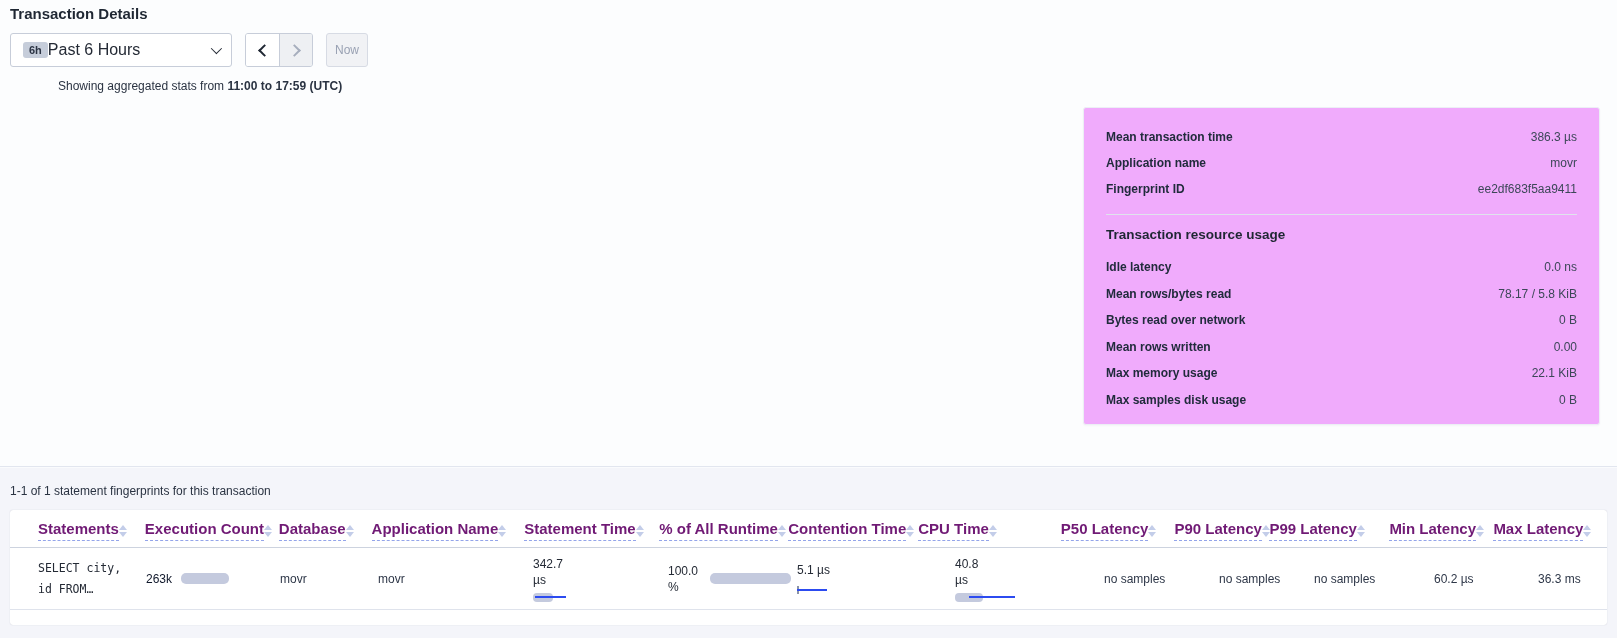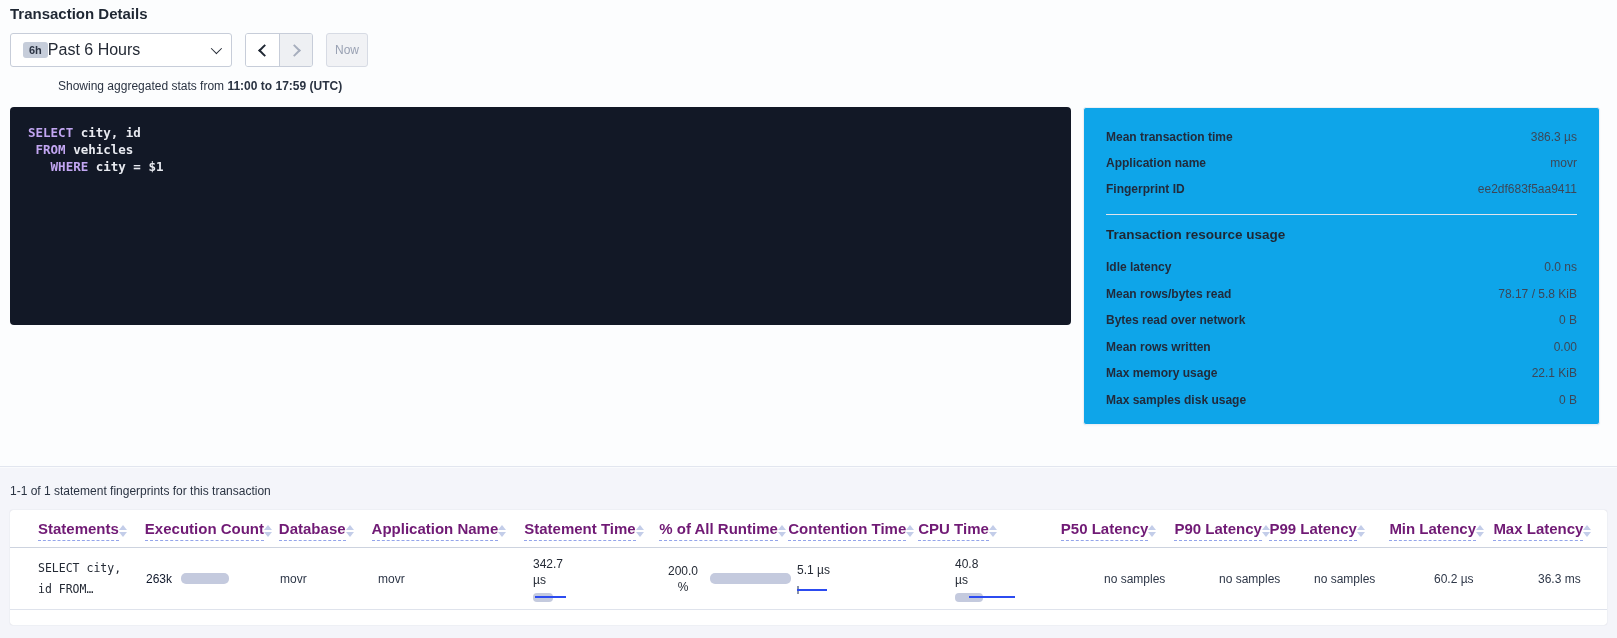--- a/index.html
+++ b/index.html
@@ -25,21 +25,21 @@
   .now-btn { width: 42px; height: 34px; background: #f1f2f5; border: 1px solid #d7dbe4; border-radius: 3px; color: #99a1b3; font-size: 12px; display: flex; align-items: center; justify-content: center; }
 
   .stats-caption { position: absolute; top: 79px; left: 10px; font-size: 12px; color: #2a3342; margin-left: 48px; }
   .stats-caption b { font-weight: 700; }
 
   
   .sql-box { position: absolute; top: 107px; left: 10px; width: 1061px; height: 218px; background: #121826; border-radius: 4px; padding: 17px 18px; font-family: "DejaVu Sans Mono", monospace; font-size: 12.5px; font-weight: 700; line-height: 17px; color: #e8eaf0; white-space: pre; }
   .sql-kw { color: #c2a6f2; }
 
   
-  .details-card { position: absolute; top: 107px; left: 1083px; width: 517px; height: 318px; background: #0ea5e9; border: 1px solid #eceff5; border-radius: 3px; padding: 16px 22px 0; box-shadow: 0 1px 2px rgba(40,50,80,.04); }
+  .details-card { position: absolute; top: 107px; left: 1083px; width: 517px; height: 318px; background: #f0abfc; border: 1px solid #eceff5; border-radius: 3px; padding: 16px 22px 0; box-shadow: 0 1px 2px rgba(40,50,80,.04); }
   .d-row { display: flex; justify-content: space-between; align-items: center; height: 26px; }
   .d-row.tall { height: 26.5px; }
   .d-label { font-size: 12px; font-weight: 700; color: #212b3c; }
   .d-value { font-size: 12px; color: #3c4758; }
   .d-divider { height: 1px; background: #dfe3ec; margin: 12px 0; }
   .d-heading { font-size: 13.5px; font-weight: 700; color: #1f2733; margin: 10px 0 12px; }
 
   
   .bottom { position: absolute; top: 468px; left: 0; right: 0; bottom: 0; background: #f4f5fa; }
   .stmt-caption { position: absolute; top: 16px; left: 10px; font-size: 12px; color: #2a3342; }
@@ -47,21 +47,21 @@
   .table-card { position: absolute; top: 42px; left: 10px; width: 1597px; height: 115px; background: #ffffff; border-radius: 3px; box-shadow: 0 0 1px rgba(30,40,70,.25); }
   .thead { display: flex; height: 38px; align-items: flex-end; padding: 0 0 0 28px; border-bottom: 1px solid #cdd3df; }
   .th { display: flex; align-items: center; justify-content: space-between; padding: 0 18px 6px 0; }
   .th-label { font-size: 15px; font-weight: 700; color: #701a75; border-bottom: 1px dashed #93a4ea; padding-bottom: 3px; white-space: nowrap; cursor: help; }
   .sort-icon { display: flex; flex-direction: column; gap: 2px; cursor: pointer; }
   .tri-up { width: 0; height: 0; border-left: 4px solid transparent; border-right: 4px solid transparent; border-bottom: 5px solid #c3cde9; }
   .tri-down { width: 0; height: 0; border-left: 4px solid transparent; border-right: 4px solid transparent; border-top: 5px solid #c3cde9; }
 
   .trow { display: flex; align-items: center; height: 62px; padding-left: 28px; border-bottom: 1px solid #dfe3ec; }
   .c1 { width: 108px; } .c2 { width: 134px; } .c3 { width: 98px; } .c4 { width: 155px; }
-  .c5 { width: 135px; } .c6 { width: 129px; text-align: center; } .c7 { width: 130px; } .c8 { width: 131px; }
+  .c5 { width: 135px; } .c6 { width: 129px; } .c7 { width: 130px; } .c8 { width: 131px; }
   .c9 { width: 115px; margin-left: 46px; } .c10 { width: 95px; } .c11 { width: 104px; } .c12 { width: 104px; margin-left: 16px; }
   .c13 { flex: 1; }
 
   .stmt-cell { font-family: "DejaVu Sans Mono", monospace; font-size: 11.5px; line-height: 21px; color: #242a35; cursor: pointer; }
   .plain-cell { font-size: 12px; color: #2e3748; }
   .exec-cell { display: flex; align-items: center; gap: 9px; font-size: 12px; color: #0f172a; }
   .bar-grey { background: #c4cade; height: 11px; border-radius: 5px; }
   .exec-bar { width: 48px; }
 
   .metric-lines { font-size: 12px; color: #242a35; line-height: 16px; }
@@ -101,23 +101,20 @@
         <div class="nav-btn disabled">
           <span class="chev-right"></span>
         </div>
       </div>
 
       <div class="now-btn">Now</div>
     </div>
 
     <div class="stats-caption"><span>Showing aggregated stats from </span><b>11:00 to 17:59 (UTC)</b></div>
 
-    <div class="sql-box"><span class="sql-kw">SELECT</span><span> city, id</span>
-<span class="sql-kw"> FROM</span><span> vehicles</span>
-<span class="sql-kw">   WHERE</span><span> city = $1</span></div>
 
     <div class="details-card">
       <div class="d-row">
         <span class="d-label">Mean transaction time</span>
         <span class="d-value">386.3 µs</span>
       </div>
       <div class="d-row">
         <span class="d-label">Application name</span>
         <span class="d-value">movr</span>
       </div>
@@ -271,21 +268,21 @@
             <div>342.7</div>
             <div>µs</div>
           </div>
           <div class="microbar" style="width:40px">
             <span class="mb" style="width:20px"></span>
             <span class="mw" style="left:2px;width:31px"></span>
           </div>
         </div>
         <div class="c6 runtime-cell">
           <div class="metric-lines">
-            <div>200.0</div>
+            <div>100.0</div>
             <div>%</div>
           </div>
           <span class="bar-grey runtime-bar"></span>
         </div>
         <div class="c7 contention-cell">
           <div>5.1 µs</div>
           <div class="whisker-wrap">
             <span class="whisker-tick"></span>
             <span class="whisker-line"></span>
           </div>

